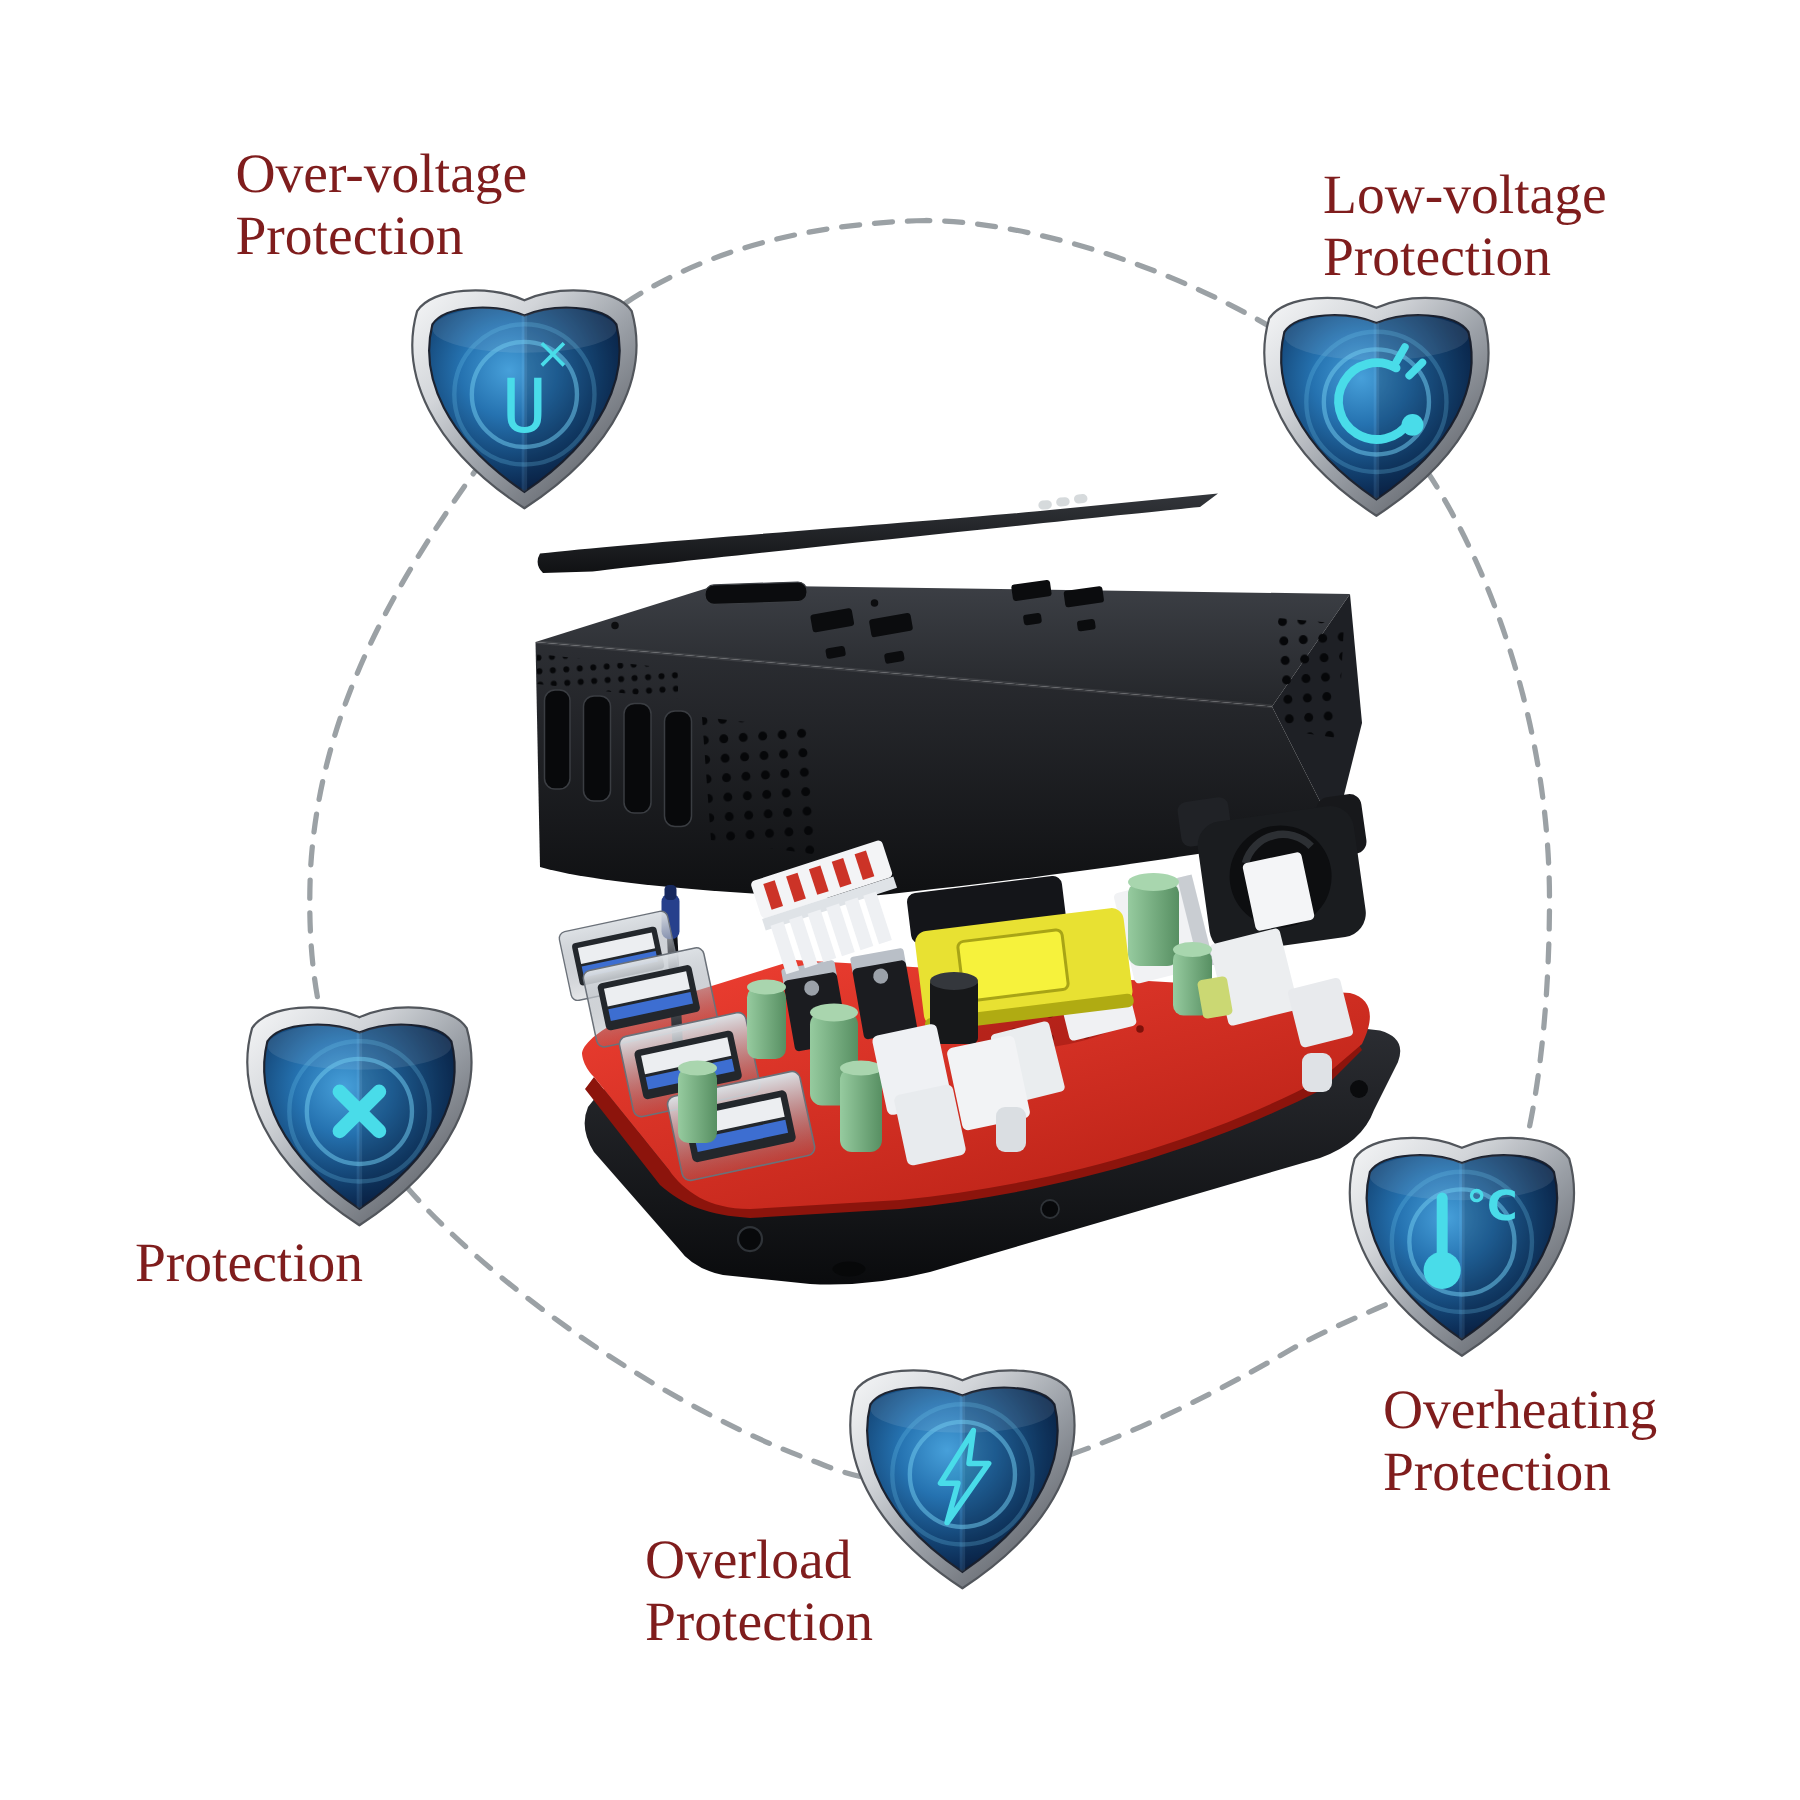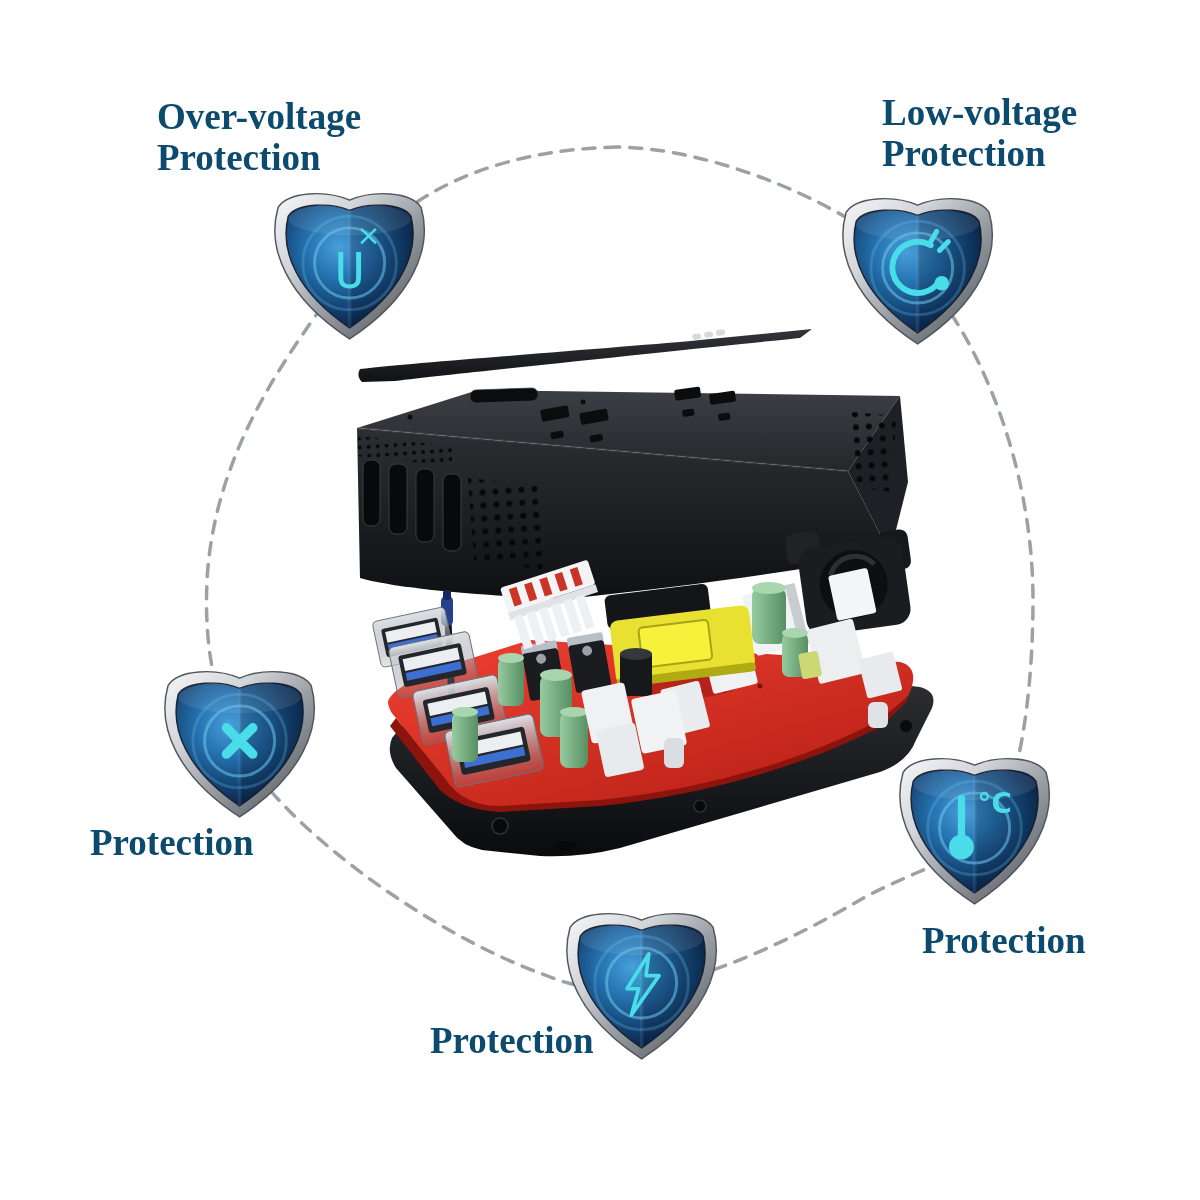--- a/index.html
+++ b/index.html
@@ -1,20 +1,20 @@
 <!DOCTYPE html>
 <html><head>
 <meta charset="utf-8">
 <style>
   html,body{margin:0;padding:0;background:#ffffff;}
   .stage{position:relative;width:1200px;height:1200px;background:#ffffff;overflow:hidden;
          font-family:"Liberation Serif",serif;}
   .scene{position:absolute;left:0;top:0;}
-  .label{position:absolute;font-weight:700;font-size:37px;line-height:41px;
-         color:#0c4a6e;letter-spacing:0px;white-space:nowrap;}
+  .label{position:absolute;font-weight:400;font-size:37px;line-height:41px;
+         color:#7f1d1d;letter-spacing:0px;white-space:nowrap;}
 </style>
 </head>
 <body>
 
 <div class="stage">
 
 <svg class="scene" width="1200" height="1200" viewBox="0 0 1200 1200">
   <defs>
     <linearGradient id="gSilver" x1="0" y1="0" x2="1" y2="1">
       <stop offset="0" stop-color="#f6f7f8"></stop>
@@ -338,27 +338,29 @@
       <circle cx="51" cy="65" r="8.5" fill="#49dce9"></circle>
       <text x="62" y="42" font-size="19" font-weight="bold" font-family="DejaVu Sans, sans-serif" fill="#49dce9">°C</text>
     </g>
   </g>
 </svg>
 
   <div class="label" style="left:157px;top:96px">
     <div>Over-voltage</div>
     <div>Protection</div>
   </div>
-  <div class="label" style="left:882px;top:92px">
+  <div class="label" style="left:882px;top:110px">
     <div>Low-voltage</div>
     <div>Protection</div>
   </div>
   <div class="label" style="left:90px;top:822px">
     <div>Protection</div>
   </div>
   <div class="label" style="left:430px;top:1020px">
+    <div>Overload</div>
     <div>Protection</div>
   </div>
   <div class="label" style="left:922px;top:920px">
+    <div>Overheating</div>
     <div>Protection</div>
   </div>
 
 </div>
 
 </body></html>

